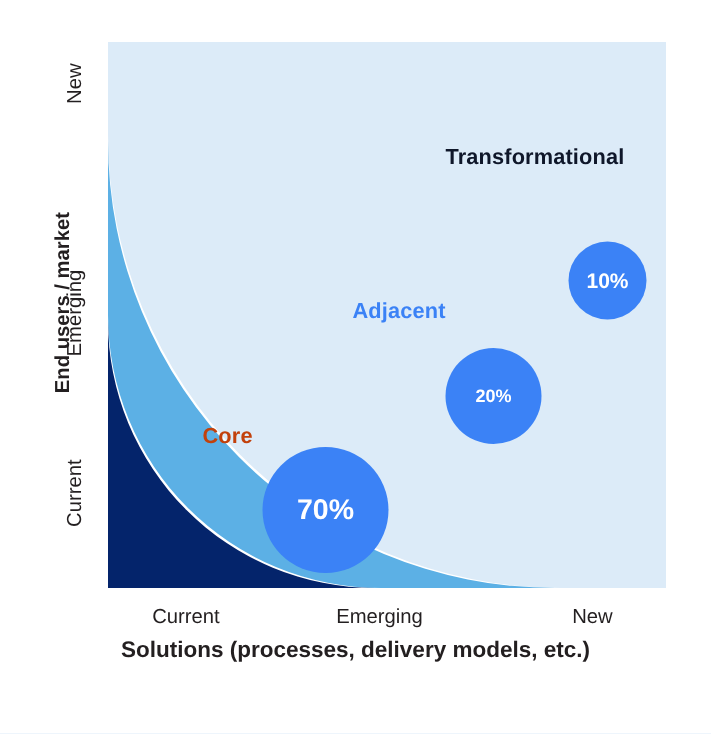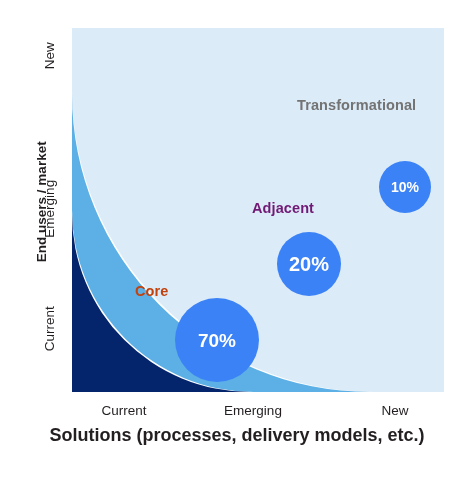--- a/index.html
+++ b/index.html
@@ -38,47 +38,47 @@
     position: absolute;
     font-weight: bold;
     font-size: 14.5px;
     letter-spacing: .1px;
     white-space: nowrap;
     line-height: 1;
   }
   #label-transformational {
     left: 297px;
     top: 98px;
-    color: #737373;
+    color: #0f172a;
   }
   #label-adjacent {
-    left: 252px;
+    left: 235px;
     top: 201px;
-    color: #701a75;
+    color: #3b82f6;
   }
   #label-core {
     left: 135px;
     top: 284px;
     color: #c2410c;
   }
 
   
   .bubble {
     position: absolute;
     border-radius: 50%;
     background: #3b82f6;
     display: flex;
     align-items: center;
     justify-content: center;
     color: #ffffff;
     font-weight: bold;
     line-height: 1;
   }
   #bubble-70 { left: 175px; top: 298px; width: 84px; height: 84px; font-size: 19px; }
-  #bubble-20 { left: 277px; top: 232px; width: 64px; height: 64px; font-size: 20px; }
+  #bubble-20 { left: 297px; top: 232px; width: 64px; height: 64px; font-size: 12px; }
   #bubble-10 { left: 379px; top: 161px; width: 52px; height: 52px; font-size: 14px; }
 
   
   .y-tick {
     position: absolute;
     font-size: 13.5px;
     color: #231f20;
     white-space: nowrap;
     transform-origin: 50% 50%;
     transform: rotate(-90deg);
@@ -115,21 +115,21 @@
   #xtick-current  { left: 78px;  top: 404px; width: 92px; }
   #xtick-emerging { left: 198px; top: 404px; width: 110px; }
   #xtick-new      { left: 350px; top: 404px; width: 90px; }
 
   #x-axis-title {
     position: absolute;
     left: 32px;
     top: 426px;
     width: 410px;
     text-align: center;
-    font-size: 18px;
+    font-size: 15px;
     font-weight: bold;
     color: #231f20;
     white-space: nowrap;
     line-height: 1;
   }
 </style>
 </head>
 <body>
 
 <div id="figure">

